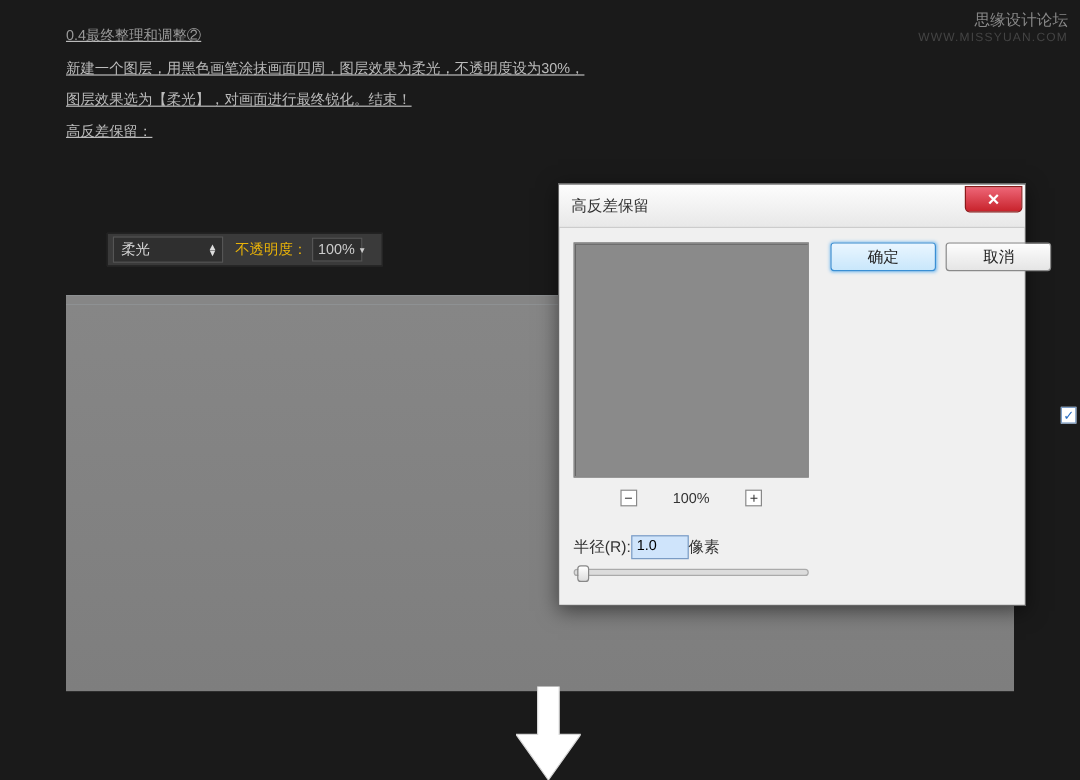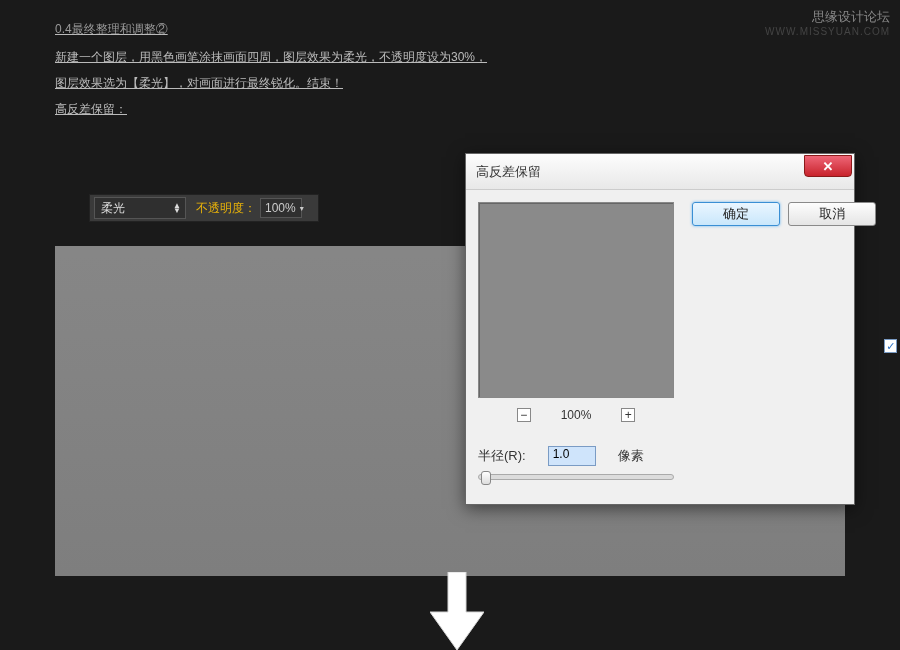--- a/index.html
+++ b/index.html
@@ -146,21 +146,21 @@
       justify-content: center;
       font-size: 12px;
       line-height: 1;
     }
     .radius-row {
       margin-top: 24px;
       font-size: 13px;
       color: #333;
       display: flex;
       align-items: center;
-      gap: 22px;
+      gap: 0;
     }
     .radius-input {
       width: 48px; height: 20px;
       border: 1px solid #7a9bc4;
       background: #cfe4fb;
       text-align: left;
       padding: 0 4px;
       font-size: 12px;
       color: #000;
     }

